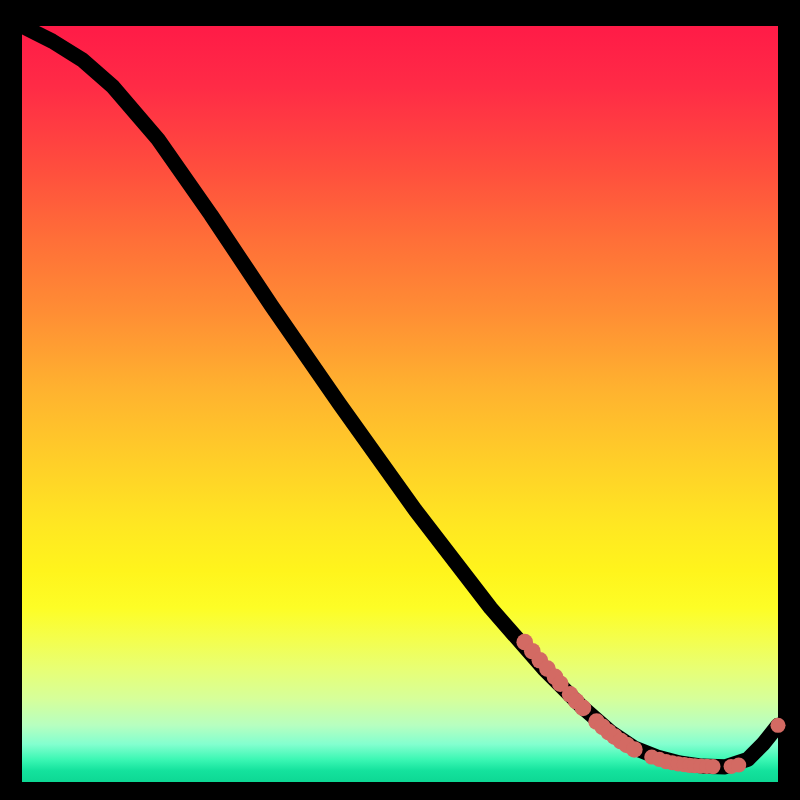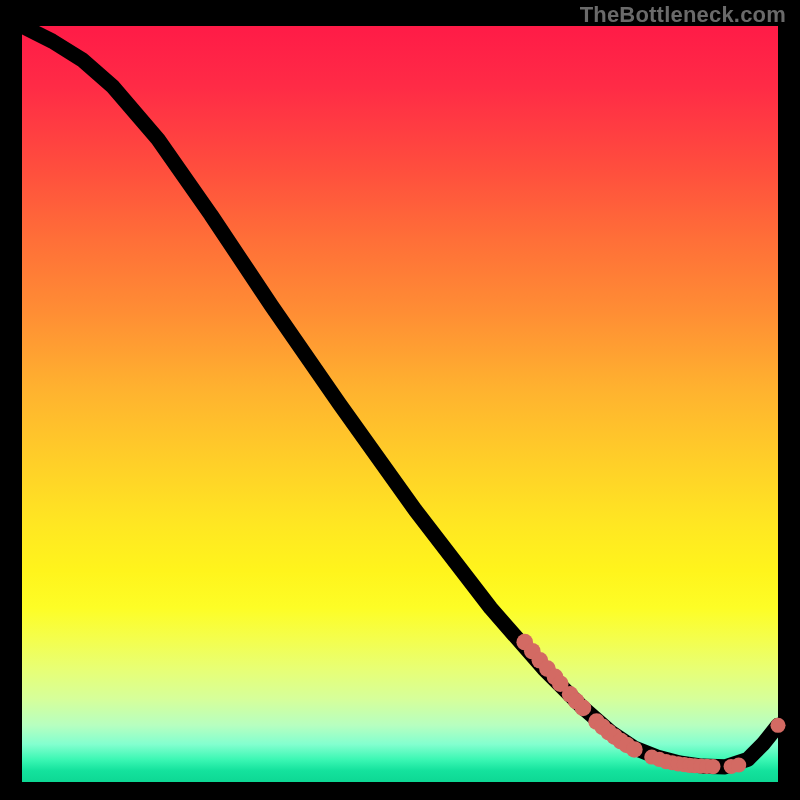--- a/index.html
+++ b/index.html
@@ -73,21 +73,20 @@
   }
   .marker {
     fill: #d36a63;
     stroke: none;
   }
 </style>
 </head>
 <body>
 
 <div class="stage">
-  <div class="watermark">TheBottleneck.com</div>
   <div class="plot-bg"></div>
   <svg class="overlay" viewBox="0 0 100 100" preserveAspectRatio="none">
     <path id="curve-path" class="curve" d="M0.000 0.000 L4.000 2.000 L8.000 4.500 L12.000 8.000 L18.000 15.000 L25.000 25.000 L33.000 37.000 L42.000 50.000 L52.000 64.000 L62.000 77.000 L69.000 85.000 L74.000 90.000 L78.000 93.500 L81.000 95.500 L84.000 96.700 L87.000 97.500 L90.000 97.900 L93.000 98.000 L96.000 97.000 L98.000 95.000 L100.000 92.500"></path>
     <g id="markers-group">
         <circle cx="66.500" cy="81.500" r="1.10" class="marker"></circle>
         <circle cx="67.500" cy="82.700" r="1.10" class="marker"></circle>
         <circle cx="68.500" cy="83.900" r="1.10" class="marker"></circle>
         <circle cx="69.500" cy="85.000" r="1.10" class="marker"></circle>
         <circle cx="70.500" cy="86.100" r="1.10" class="marker"></circle>
         <circle cx="71.200" cy="87.000" r="1.10" class="marker"></circle>

